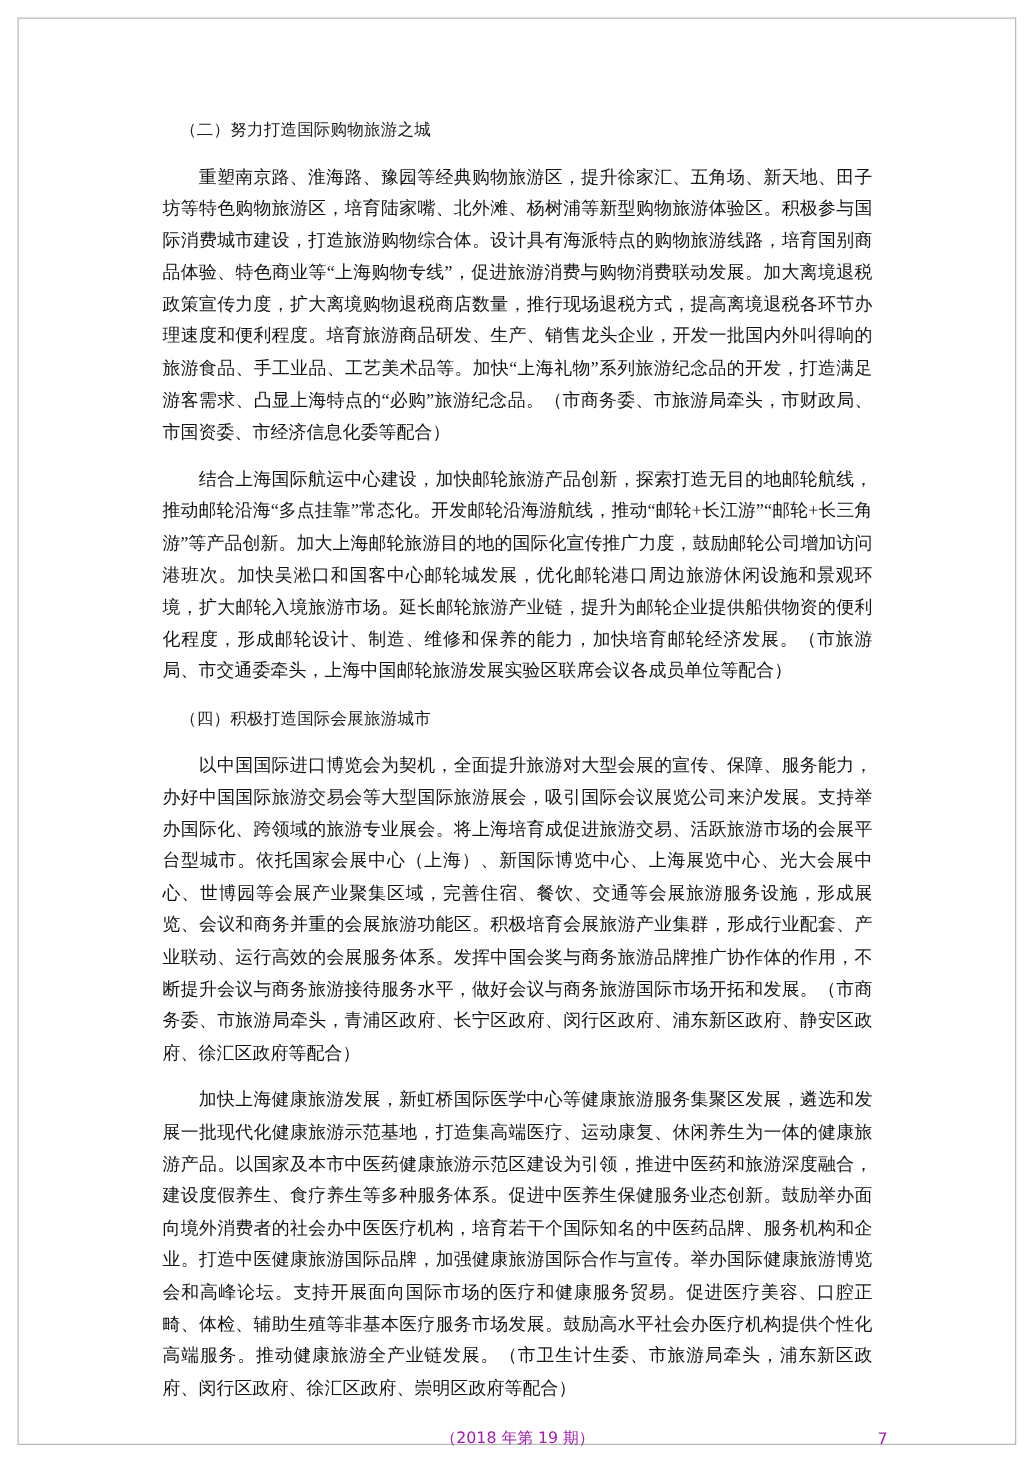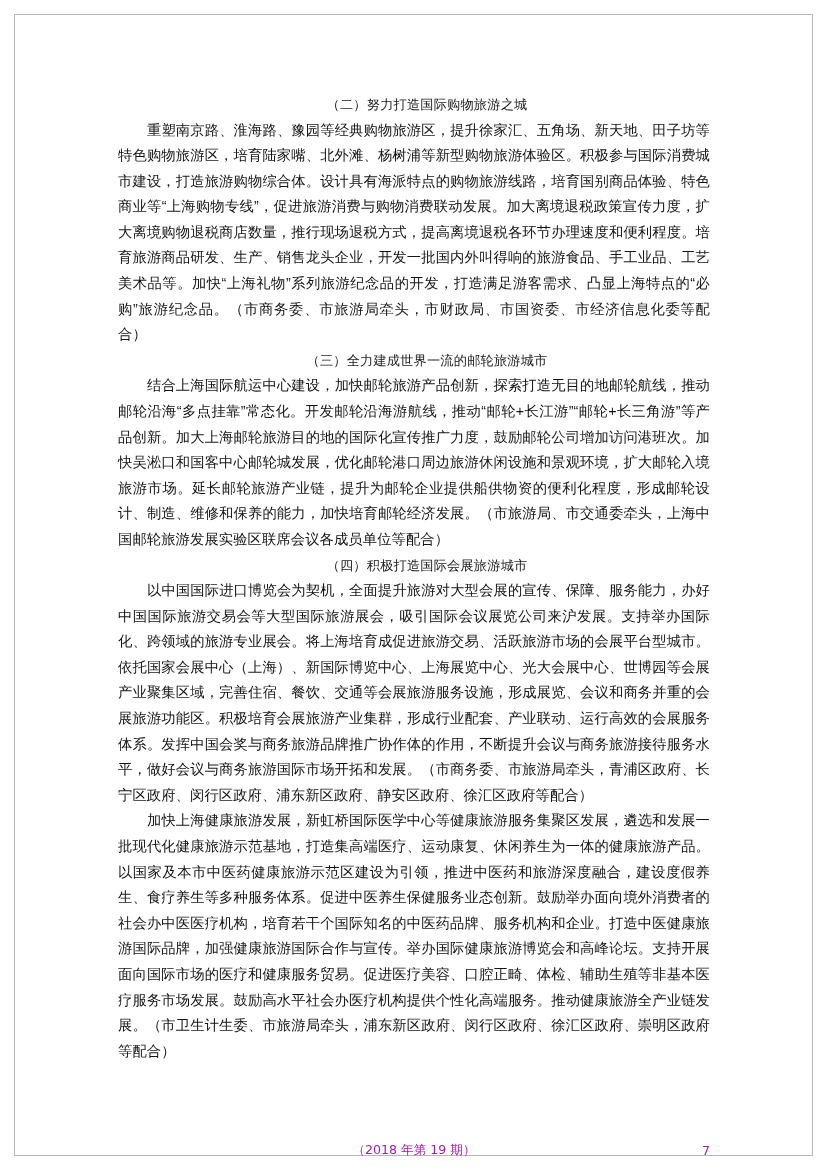--- a/index.html
+++ b/index.html
@@ -35,32 +35,31 @@
     width: 592px;
   }
   .sec-head {
     font-family: "DejaVu Sans", sans-serif;
     font-size: 13.2px;
     line-height: 25.5px;
     color: #1b1b1b;
     text-indent: 26px;
     letter-spacing: 0.2px;
     margin: 0;
-    text-align: center;
   }
   .para {
-    font-family: Liberation Sans, sans-serif;
+    font-family: Liberation Serif, serif;
     font-size: 14.3px;
     line-height: 25.6px;
     color: #141414;
     text-indent: 29px;
     text-align: justify;
     text-justify: inter-ideograph;
     letter-spacing: 0.1px;
-    margin: 0;
+    margin: 12px;
   }
   .footer {
     position: absolute;
     left: 118px;
     top: 1142px;
     width: 592px;
     display: flex;
     align-items: center;
     justify-content: space-between;
     font-size: 12.6px;
@@ -78,21 +77,20 @@
 </style>
 </head>
 <body>
 
 <div class="page">
   <div class="page-border"></div>
 
   <div class="content">
     <p class="sec-head">（二）努力打造国际购物旅游之城</p>
     <p class="para">重塑南京路、淮海路、豫园等经典购物旅游区，提升徐家汇、五角场、新天地、田子坊等特色购物旅游区，培育陆家嘴、北外滩、杨树浦等新型购物旅游体验区。积极参与国际消费城市建设，打造旅游购物综合体。设计具有海派特点的购物旅游线路，培育国别商品体验、特色商业等“上海购物专线”，促进旅游消费与购物消费联动发展。加大离境退税政策宣传力度，扩大离境购物退税商店数量，推行现场退税方式，提高离境退税各环节办理速度和便利程度。培育旅游商品研发、生产、销售龙头企业，开发一批国内外叫得响的旅游食品、手工业品、工艺美术品等。加快“上海礼物”系列旅游纪念品的开发，打造满足游客需求、凸显上海特点的“必购”旅游纪念品。（市商务委、市旅游局牵头，市财政局、市国资委、市经济信息化委等配合）</p>
-    <p class="sec-head">（三）全力建成世界一流的邮轮旅游城市</p>
     <p class="para">结合上海国际航运中心建设，加快邮轮旅游产品创新，探索打造无目的地邮轮航线，推动邮轮沿海“多点挂靠”常态化。开发邮轮沿海游航线，推动“邮轮+长江游”“邮轮+长三角游”等产品创新。加大上海邮轮旅游目的地的国际化宣传推广力度，鼓励邮轮公司增加访问港班次。加快吴淞口和国客中心邮轮城发展，优化邮轮港口周边旅游休闲设施和景观环境，扩大邮轮入境旅游市场。延长邮轮旅游产业链，提升为邮轮企业提供船供物资的便利化程度，形成邮轮设计、制造、维修和保养的能力，加快培育邮轮经济发展。（市旅游局、市交通委牵头，上海中国邮轮旅游发展实验区联席会议各成员单位等配合）</p>
     <p class="sec-head">（四）积极打造国际会展旅游城市</p>
     <p class="para">以中国国际进口博览会为契机，全面提升旅游对大型会展的宣传、保障、服务能力，办好中国国际旅游交易会等大型国际旅游展会，吸引国际会议展览公司来沪发展。支持举办国际化、跨领域的旅游专业展会。将上海培育成促进旅游交易、活跃旅游市场的会展平台型城市。依托国家会展中心（上海）、新国际博览中心、上海展览中心、光大会展中心、世博园等会展产业聚集区域，完善住宿、餐饮、交通等会展旅游服务设施，形成展览、会议和商务并重的会展旅游功能区。积极培育会展旅游产业集群，形成行业配套、产业联动、运行高效的会展服务体系。发挥中国会奖与商务旅游品牌推广协作体的作用，不断提升会议与商务旅游接待服务水平，做好会议与商务旅游国际市场开拓和发展。（市商务委、市旅游局牵头，青浦区政府、长宁区政府、闵行区政府、浦东新区政府、静安区政府、徐汇区政府等配合）</p>
     <p class="para">加快上海健康旅游发展，新虹桥国际医学中心等健康旅游服务集聚区发展，遴选和发展一批现代化健康旅游示范基地，打造集高端医疗、运动康复、休闲养生为一体的健康旅游产品。以国家及本市中医药健康旅游示范区建设为引领，推进中医药和旅游深度融合，建设度假养生、食疗养生等多种服务体系。促进中医养生保健服务业态创新。鼓励举办面向境外消费者的社会办中医医疗机构，培育若干个国际知名的中医药品牌、服务机构和企业。打造中医健康旅游国际品牌，加强健康旅游国际合作与宣传。举办国际健康旅游博览会和高峰论坛。支持开展面向国际市场的医疗和健康服务贸易。促进医疗美容、口腔正畸、体检、辅助生殖等非基本医疗服务市场发展。鼓励高水平社会办医疗机构提供个性化高端服务。推动健康旅游全产业链发展。（市卫生计生委、市旅游局牵头，浦东新区政府、闵行区政府、徐汇区政府、崇明区政府等配合）</p>
   </div>
 
   <div class="footer">
     <div class="footer-center">（2018 年第 19 期）</div>
     <div class="footer-page">7</div>
   </div>

